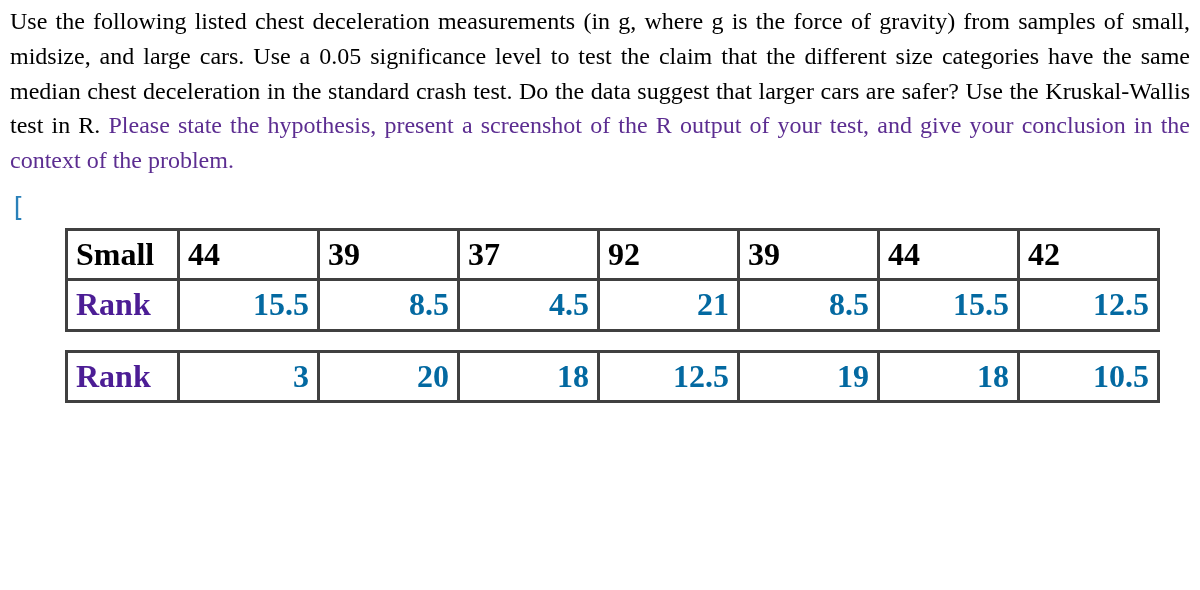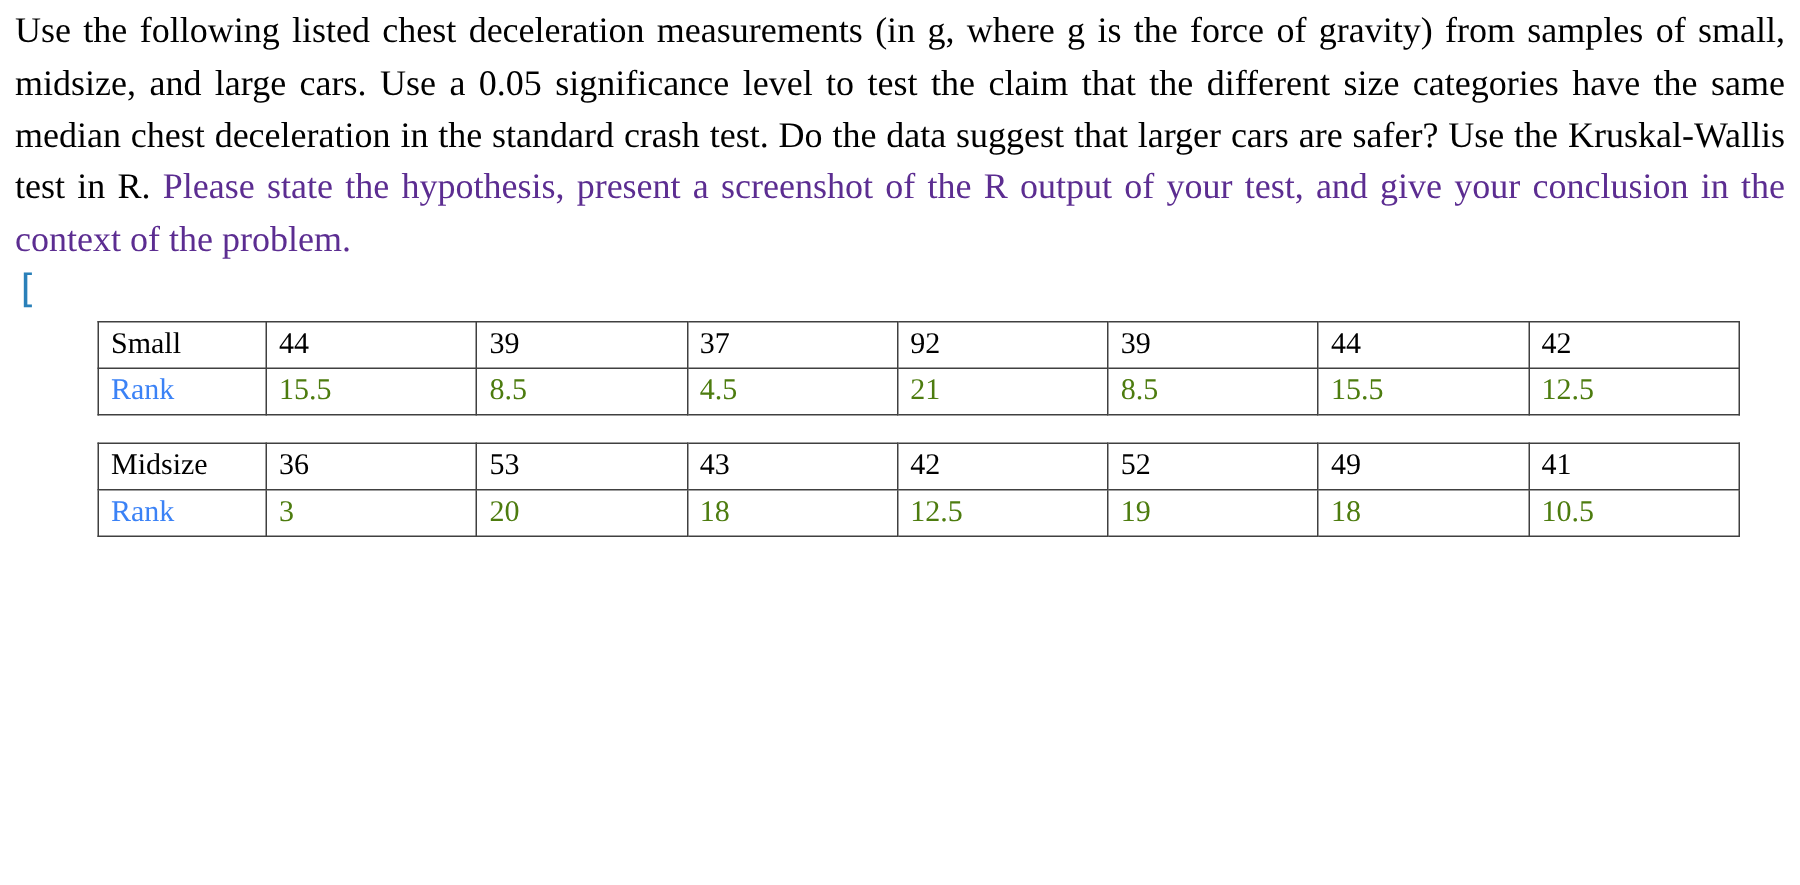--- a/index.html
+++ b/index.html
@@ -8,21 +8,21 @@
     font-family: "Times New Roman", Times, serif;
     font-size: 24px;
     line-height: 1.45;
     color: #000;
     background: #fff;
     width: 1200px;
     box-sizing: border-box;
   }
   .problem-text {
     text-align: justify;
-    margin-bottom: 2px;
+    margin-bottom: 16px;
   }
   .purple { color: #5c2d91; }
   .cursor {
     color: #2a80b9;
     font-family: monospace;
     font-size: 26px;
     padding-left: 0px;
     display: block;
     line-height: 1;
     margin-bottom: 8px;
@@ -31,30 +31,31 @@
     padding-left: 55px;
     padding-right: 30px;
   }
   table {
     border-collapse: collapse;
     width: 100%;
     table-layout: fixed;
     margin-bottom: 18px;
   }
   td {
-    border: 1px solid #404040;
+    border: 3px solid #404040;
     padding: 0px 8px 1px 8px;
-    font-size: 20px;
+    font-size: 32px;
     height: 31px;
     vertical-align: middle;
     box-sizing: border-box;
+    font-weight: bold;
   }
   td.labelcell { width: 112px; }
-  .rank-label { color: #3b82f6; }
-  .rank-val { color: #4d7c0f; }
+  .rank-label { color: #4c1d95; }
+  .rank-val { color: #0369a1; text-align: right; }
 </style>
 </head>
 <body>
 
 <div class="problem-text">
   <span>Use the following listed chest deceleration measurements (in g, where g is the force of gravity) from samples of small, midsize, and large cars. Use a 0.05 significance level to test the claim that the different size categories have the same median chest deceleration in the standard crash test. Do the data suggest that larger cars are safer? Use the Kruskal-Wallis test in R. </span><span class="purple">Please state the hypothesis, present a screenshot of the R output of your test, and give your conclusion in the context of the problem.</span>
 </div>
 
 <span class="cursor">[</span>
 
@@ -80,30 +81,20 @@
       <td class="rank-val">21</td>
       <td class="rank-val">8.5</td>
       <td class="rank-val">15.5</td>
       <td class="rank-val">12.5</td>
     </tr>
   </tbody>
     </table>
 
   <table>
     <tbody>
-        <tr>
-      <td class="labelcell">Midsize</td>
-      <td>36</td>
-      <td>53</td>
-      <td>43</td>
-      <td>42</td>
-      <td>52</td>
-      <td>49</td>
-      <td>41</td>
-    </tr>
     <tr>
       <td class="labelcell rank-label">Rank</td>
       <td class="rank-val">3</td>
       <td class="rank-val">20</td>
       <td class="rank-val">18</td>
       <td class="rank-val">12.5</td>
       <td class="rank-val">19</td>
       <td class="rank-val">18</td>
       <td class="rank-val">10.5</td>
     </tr>

